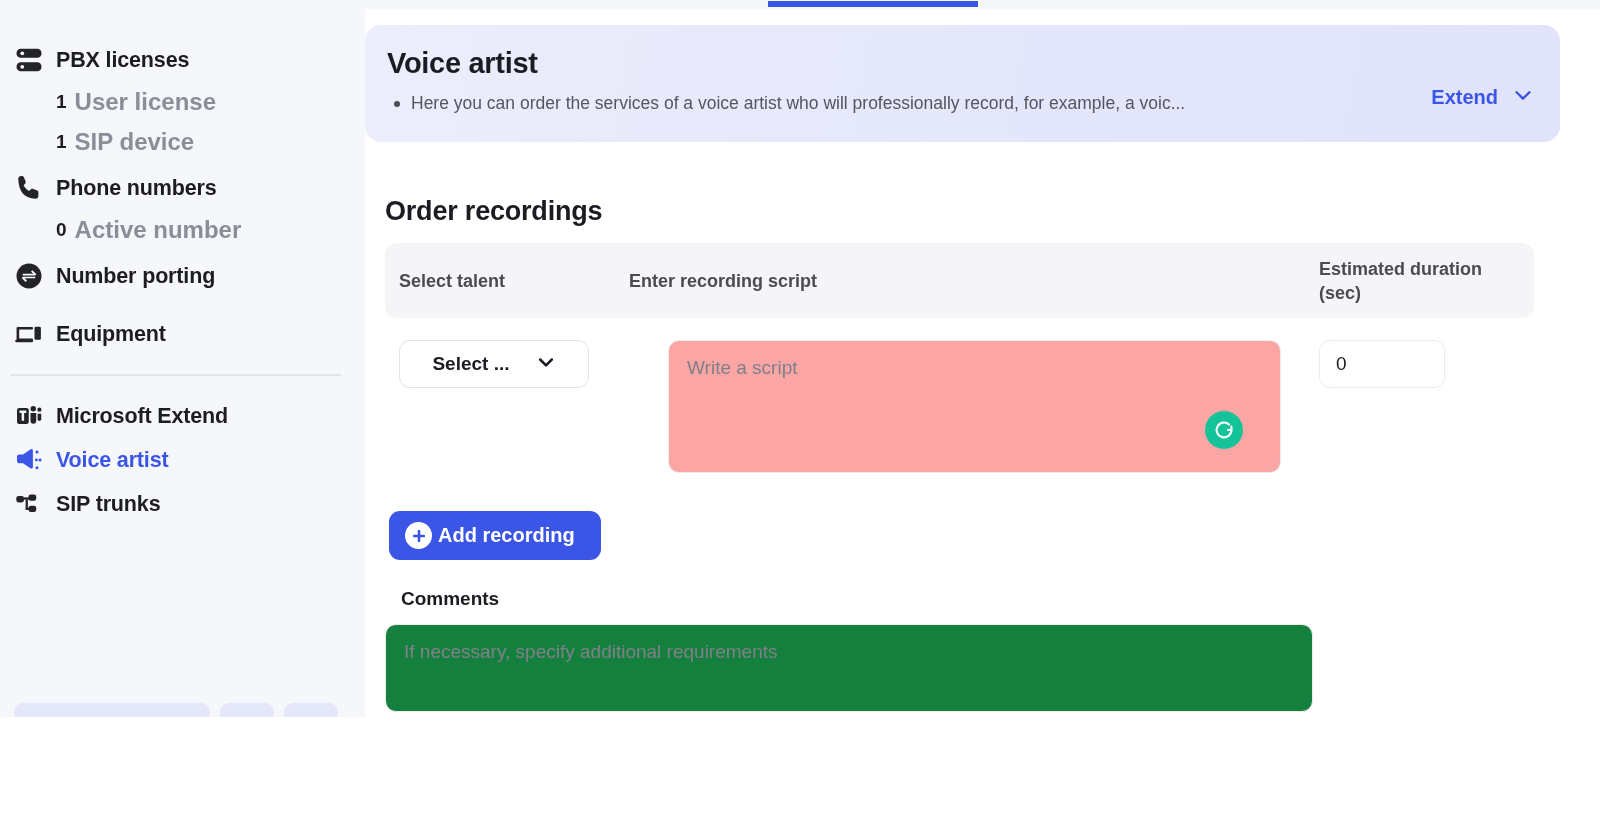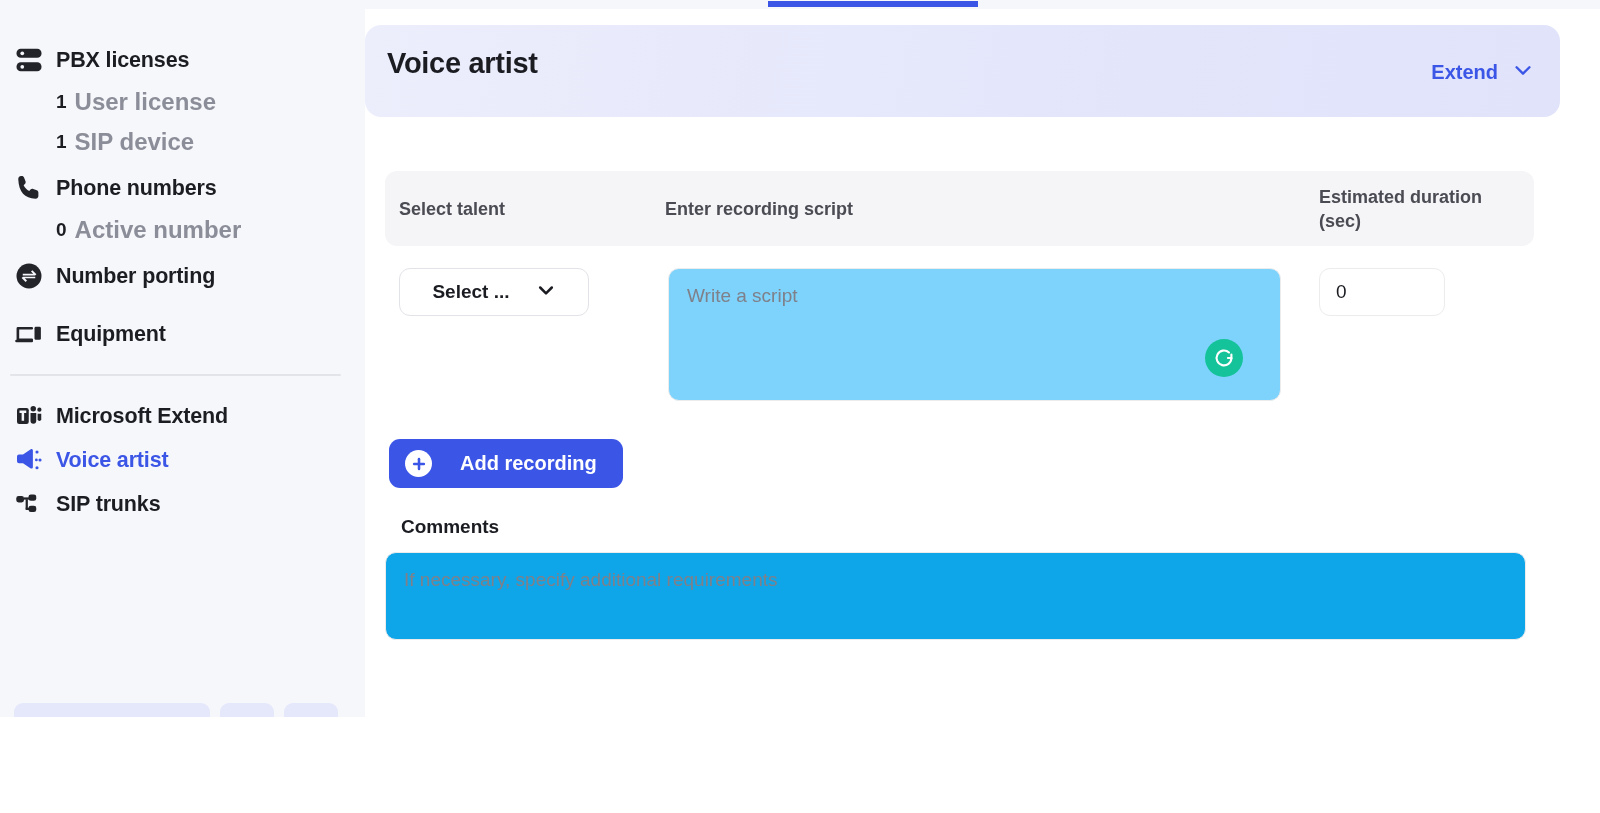--- a/index.html
+++ b/index.html
@@ -208,21 +208,20 @@
     margin-bottom: 16px;
   }
 
   .table-head {
     display: flex;
     align-items: center;
     background: #f5f5f7;
     border-radius: 12px;
     height: 75px;
     padding: 0 0 0 14px;
-    gap: 36px;
   }
   .th {
     font-size: 18px;
     font-weight: bold;
     color: #4a4b53;
     line-height: 24px;
   }
   .col-talent { flex: 0 0 230px; }
   .col-script { flex: 1 1 auto; }
   .col-dur { flex: 0 0 215px; padding-right: 30px; }
@@ -260,21 +259,21 @@
     position: relative;
     flex: 1 1 auto;
     margin-left: 39px;
     margin-right: 38px;
   }
   .script-area {
     width: 100%;
     height: 133px;
     border: 1.5px solid #ececed;
     border-radius: 11px;
-    background: #7dd3fc;
+    background: #fca5a5;
     padding: 16px 18px;
     font-family: "Liberation Sans", sans-serif;
     font-size: 19px;
     color: #1b1c22;
     resize: none;
     outline: none;
   }
   .script-area::placeholder { color: #7f8089; }
   .grammarly {
     position: absolute;
@@ -303,21 +302,21 @@
     color: #1b1c22;
     outline: none;
   }
   .col-dur-cell { flex: 0 0 215px; }
 
   
   .add-btn {
     margin: 34px 0 0 4px;
     display: inline-flex;
     align-items: center;
-    gap: 28px;
+    gap: 6px;
     height: 49px;
     padding: 0 26px 0 16px;
     background: #3b55e6;
     border: none;
     border-radius: 11px;
     cursor: pointer;
   }
   .add-btn .plus-circle {
     width: 27px;
     height: 27px;
@@ -337,25 +336,25 @@
   }
 
   .comments-label {
     margin: 28px 0 14px 16px;
     font-size: 19px;
     font-weight: bold;
     color: #1b1c22;
   }
   .comments-area {
     display: block;
-    width: 1141px;
+    width: 928px;
     height: 88px;
     border: 1.5px solid #ececed;
     border-radius: 11px;
-    background: #0ea5e9;
+    background: #15803d;
     padding: 16px 18px;
     font-family: "Liberation Sans", sans-serif;
     font-size: 19px;
     color: #1b1c22;
     resize: none;
     outline: none;
   }
   .comments-area::placeholder { color: #7f8089; }
 </style>
 </head>
@@ -484,33 +483,35 @@
     </div>
 
   </aside>
 
   <main class="main">
 
     <section class="banner">
       <div class="banner-body">
         <h1 class="banner-title">Voice artist</h1>
         <ul class="banner-list">
+          <li>Here you can order the services of a voice artist who will professionally record, for example, a voic...</li>
         </ul>
       </div>
       <div class="banner-extend">
         <span class="extend-label">Extend</span>
         <span class="chev">
           <svg width="22" height="22" viewBox="0 0 24 24" fill="none" stroke="currentColor" stroke-width="2.6" stroke-linecap="round" stroke-linejoin="round">
             <polyline points="5,9 12,16 19,9"></polyline>
           </svg>
         </span>
       </div>
     </section>
 
     <section class="card">
+      <h2 class="card-title">Order recordings</h2>
 
       <div class="table-head">
         <div class="th col-talent">Select talent</div>
         <div class="th col-script">Enter recording script</div>
         <div class="th col-dur">
           <div>Estimated duration</div>
           <div>(sec)</div>
         </div>
       </div>
 

